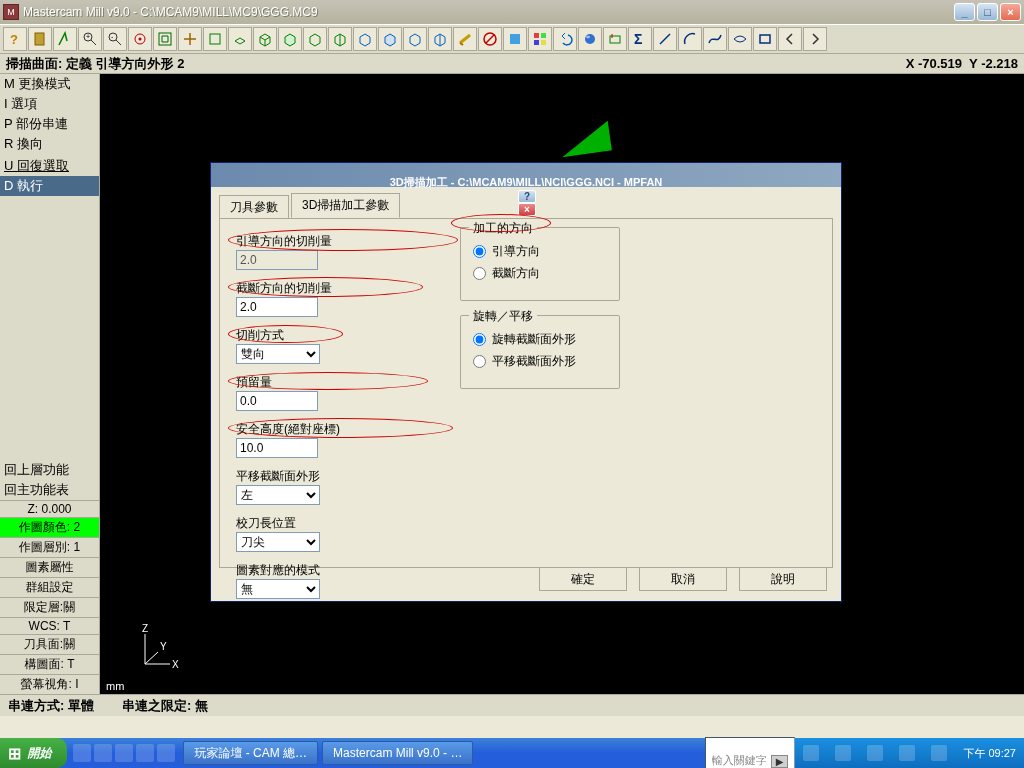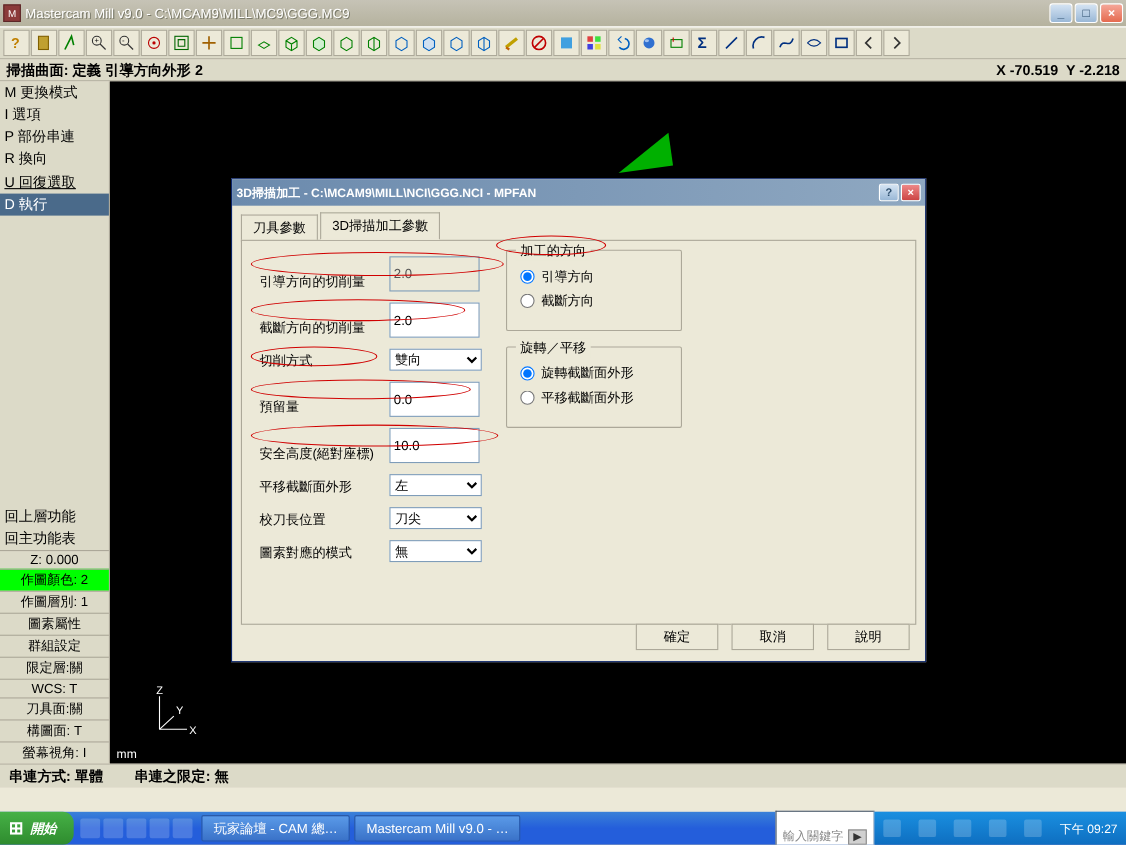--- a/index.html
+++ b/index.html
@@ -32,47 +32,47 @@
 .sideinfo { padding: 1px 4px; font-size: 12px; text-align: center; border-top:1px solid #aca899; }
 .sideinfo.hl { background: #00ff00; color: #000; }
 
 .viewport { flex: 1; background: #000; position: relative; }
 .greentri { position: absolute; top: 50px; left: 460px; width: 0; height: 0; border-left: 50px solid transparent; border-bottom: 30px solid #00b000; transform: rotate(-8deg); }
 .axisgizmo { position: absolute; bottom: 18px; left: 30px; color: #fff; font-size: 11px; }
 .mm { position: absolute; bottom: 2px; left: 6px; color: #fff; font-size: 11px; }
 
 
 .dialog { position: absolute; left: 210px; top: 162px; width: 632px; height: 440px; background: #ece9d8; border: 1px solid #0a246a; box-shadow: 2px 2px 4px rgba(0,0,0,0.4); }
-.dlg-title { height: 22px; background: linear-gradient(90deg, #6b8aad 0%, #8fa8c1 100%); display: flex; align-items: center; padding: 12px 4px; color: #fff; font-size: 11px; font-weight: bold; }
+.dlg-title { height: 22px; background: linear-gradient(90deg, #6b8aad 0%, #8fa8c1 100%); display: flex; align-items: center; padding: 12px 4px; color: #fff; font-size: 11px; font-weight: bold; flex-direction: column; }
 .dlg-title .t { flex: 1; }
 .dlg-title .dlgbtn { width: 18px; height: 16px; border: 1px solid #fff; border-radius: 2px; margin-left: 2px; display: flex; align-items: center; justify-content: center; font-size: 10px; cursor: pointer; }
 .dlg-title .help { background: linear-gradient(180deg,#d5e4f3,#9ab8d6); color:#2a4b6a; font-weight:bold;}
 .dlg-title .xclose { background: linear-gradient(180deg,#e88,#c44); color:#fff; font-weight:bold;}
 
 .tabs { display: flex; padding: 6px 8px 0 8px; }
 .tab { padding: 3px 10px; border: 1px solid #aca899; border-bottom: none; background: #ece9d8; font-size: 12px; cursor: pointer; margin-right: 2px; position: relative; }
 .tab.inactive { background: #ece9d8; top: 2px; }
 .tab.active { background: #ece9d8; border-bottom: 1px solid #ece9d8; z-index: 2; }
 .tabpanel { margin: 0 8px 8px 8px; border: 1px solid #aca899; height: 350px; padding: 14px 16px; position: relative; background: #ece9d8; }
 
-.formrow { display: flex; align-items: flex-end; margin-bottom: 10px; position: relative; }
+.formrow { display: flex; align-items: flex-start; margin-bottom: 10px; position: relative; flex-direction: column; }
 .formrow label { width: 118px; font-size: 12px; }
-.formrow input[type=text] { width: 82px; height: 32px; border: 1px solid #7f9db9; padding: 0 3px; font-size: 12px; background:#fff; }
+.formrow input[type=text] { width: 82px; height: 20px; border: 1px solid #7f9db9; padding: 0 3px; font-size: 12px; background:#fff; }
 .formrow input[disabled] { background: #ece9d8; color: #555; }
 .formrow select { width: 84px; height: 20px; border: 1px solid #7f9db9; font-size: 12px; background:#fff; }
 
 .redoval { position: absolute; border: 1.5px solid #d00000; border-radius: 50%; pointer-events: none; }
 
 .groupbox { position: absolute; border: 1px solid #aca899; border-radius: 2px; padding: 10px 12px 22px 12px; }
 .groupbox .legend { position: absolute; top: -8px; left: 8px; background: #ece9d8; padding: 0 4px; font-size: 12px; }
 .radio { display: flex; align-items: center; font-size: 12px; margin: 5px 0; }
 .radio input { margin-right: 6px; }
 
 .dlgbuttons { position: absolute; right: 14px; bottom: 10px; display: flex; gap: 12px; }
-.dlgbuttons button { width: 75px; height: 24px; border: 1px solid #aca899; background: #ece9d8; font-size: 12px; cursor: pointer; }
+.dlgbuttons button { width: 88px; height: 24px; border: 1px solid #aca899; background: #ece9d8; font-size: 12px; cursor: pointer; }
 
 
 .bottomstatus { height: 22px; background: #dcdac8; border-top: 1px solid #aca899; display: flex; align-items: center; padding: 0 8px; font-size: 13px; font-weight: bold; gap: 28px; }
 
 
 .taskbar { position: absolute; bottom: 0; left: 0; right: 0; height: 30px; background: linear-gradient(180deg, #3a81d8 0%, #245edb 50%, #245edb 100%); display: flex; align-items: center; color: #fff; font-size: 12px; }
 .startbtn { height: 100%; padding: 0 16px 0 8px; background: linear-gradient(180deg, #46b146, #2e8b2e); display: flex; align-items: center; font-style: italic; font-weight: bold; border-radius: 0 10px 10px 0; cursor: pointer; }
 .startbtn::before { content: "⊞"; font-style: normal; margin-right: 6px; font-size: 16px; }
 .qlaunch { display: flex; gap: 3px; padding: 0 6px; align-items:center; }
 .qlaunch .qi { width: 18px; height: 18px; background: rgba(255,255,255,0.18); border-radius: 2px; }

